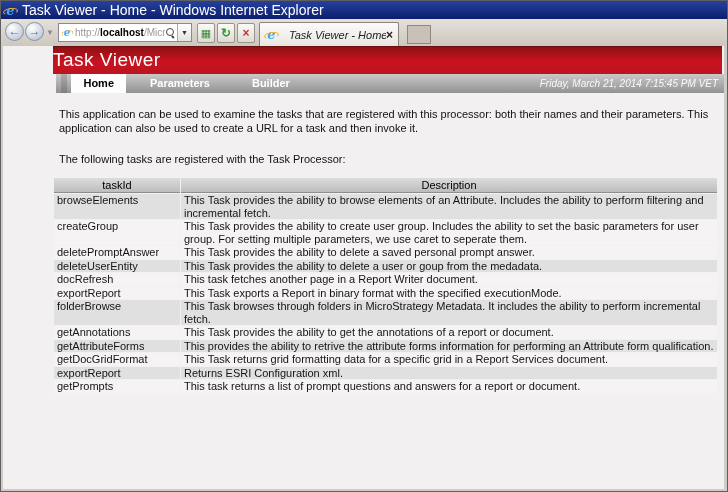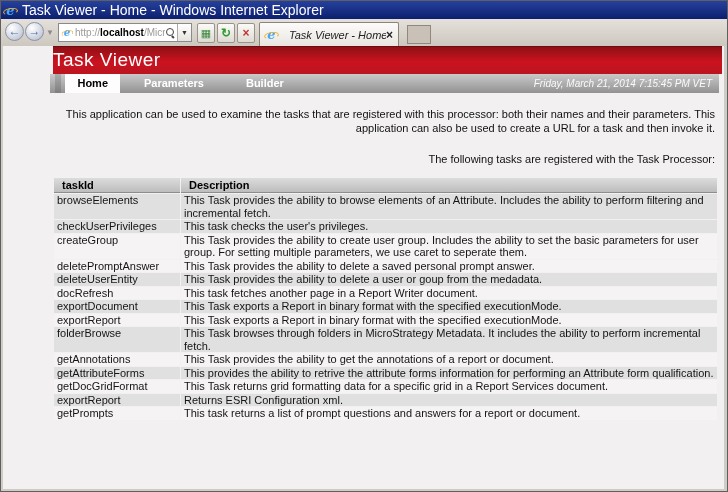--- a/index.html
+++ b/index.html
@@ -91,55 +91,55 @@
     background:#f3f0f1;overflow:hidden;
   }
   .banner{
     position:absolute;left:50px;top:0;width:669px;height:28px;
     background:linear-gradient(#8e1014,#cb1220 55%,#ba1520);
     border-top:1px solid #6c0d10;
     color:#fff;text-align:left;font-size:19px;line-height:26px;
     letter-spacing:.5px;
   }
   .tabbar{
-    position:absolute;left:47px;top:28px;width:669px;height:19px;
+    position:absolute;left:53px;top:28px;width:669px;height:19px;
     background:linear-gradient(#c9c9c9,#929292);white-space:nowrap;
   }
   .tab-shadow{
     display:inline-block;width:6px;height:19px;vertical-align:top;
     background:linear-gradient(#ababab,#7e7e7e);margin-left:5px;
   }
   .pagetab{
     display:inline-block;vertical-align:top;height:19px;
     font-size:11px;font-weight:bold;color:#fff;
     padding:3px 12px 0 12px;line-height:13px;
   }
   .pagetab.active{background:#fdfdfd;color:#000;}
   .pagetab.t1{margin-left:12px;}
   .pagetab.t2{margin-left:18px;}
   .pagedate{
     position:absolute;right:7px;top:4px;font-size:10px;font-style:italic;
     color:#fafafa;
   }
   .para{
     position:absolute;left:56px;width:656px;margin:0;
-    font-size:11px;line-height:14px;color:#111;text-align:right;
+    font-size:11px;line-height:14px;color:#111;
   }
   .p1{top:61px}
   .p2{top:106px}
   
   .tasks-table{
     position:absolute;left:50px;top:131px;width:665px;
     border-collapse:separate;border-spacing:1px;font-size:11px;
     table-layout:fixed;
   }
   .tasks-table th{
     background:linear-gradient(#dcdcdc,#bdbdbd);
     border-bottom:1px solid #8d8d8d;
-    font-weight:bold;text-align:left;height:14px;padding:1px 8px;color:#000;
+    font-weight:normal;text-align:center;height:14px;padding:1px 2px;color:#000;
   }
   .tasks-table td{
     vertical-align:top;padding:0 3px;line-height:12.5px;color:#141414;
     overflow:hidden;
   }
   .tasks-table col.c-tid{width:126px;}
   tr.odd td{background:#f6f3f4}
   tr.even td{background:#e1e0e1}
   td.tid{white-space:nowrap;}
 </style>
@@ -201,44 +201,36 @@
         <tr>
           <th>taskId</th>
           <th>Description</th>
         </tr>
       </thead>
       <tbody id="task-rows">
           <tr class="even">
             <td class="tid">browseElements</td>
             <td class="desc">This Task provides the ability to browse elements of an Attribute. Includes the ability to perform filtering and incremental fetch.</td>
           </tr>
-          <tr class="even">
-            <td class="tid">checkUserPrivileges</td>
-            <td class="desc">This task checks the user's privileges.</td>
-          </tr>
           <tr class="odd">
             <td class="tid">createGroup</td>
             <td class="desc">This Task provides the ability to create user group. Includes the ability to set the basic parameters for user group. For setting multiple parameters, we use caret to seperate them.</td>
           </tr>
           <tr class="odd">
             <td class="tid">deletePromptAnswer</td>
             <td class="desc">This Task provides the ability to delete a saved personal prompt answer.</td>
           </tr>
           <tr class="even">
             <td class="tid">deleteUserEntity</td>
             <td class="desc">This Task provides the ability to delete a user or goup from the medadata.</td>
           </tr>
           <tr class="odd">
             <td class="tid">docRefresh</td>
             <td class="desc">This task fetches another page in a Report Writer document.</td>
           </tr>
-          <tr class="even">
-            <td class="tid">exportDocument</td>
-            <td class="desc">This Task exports a Report in binary format with the specified executionMode.</td>
-          </tr>
           <tr class="odd">
             <td class="tid">exportReport</td>
             <td class="desc">This Task exports a Report in binary format with the specified executionMode.</td>
           </tr>
           <tr class="even">
             <td class="tid">folderBrowse</td>
             <td class="desc">This Task browses through folders in MicroStrategy Metadata. It includes the ability to perform incremental fetch.</td>
           </tr>
           <tr class="odd">
             <td class="tid">getAnnotations</td>

